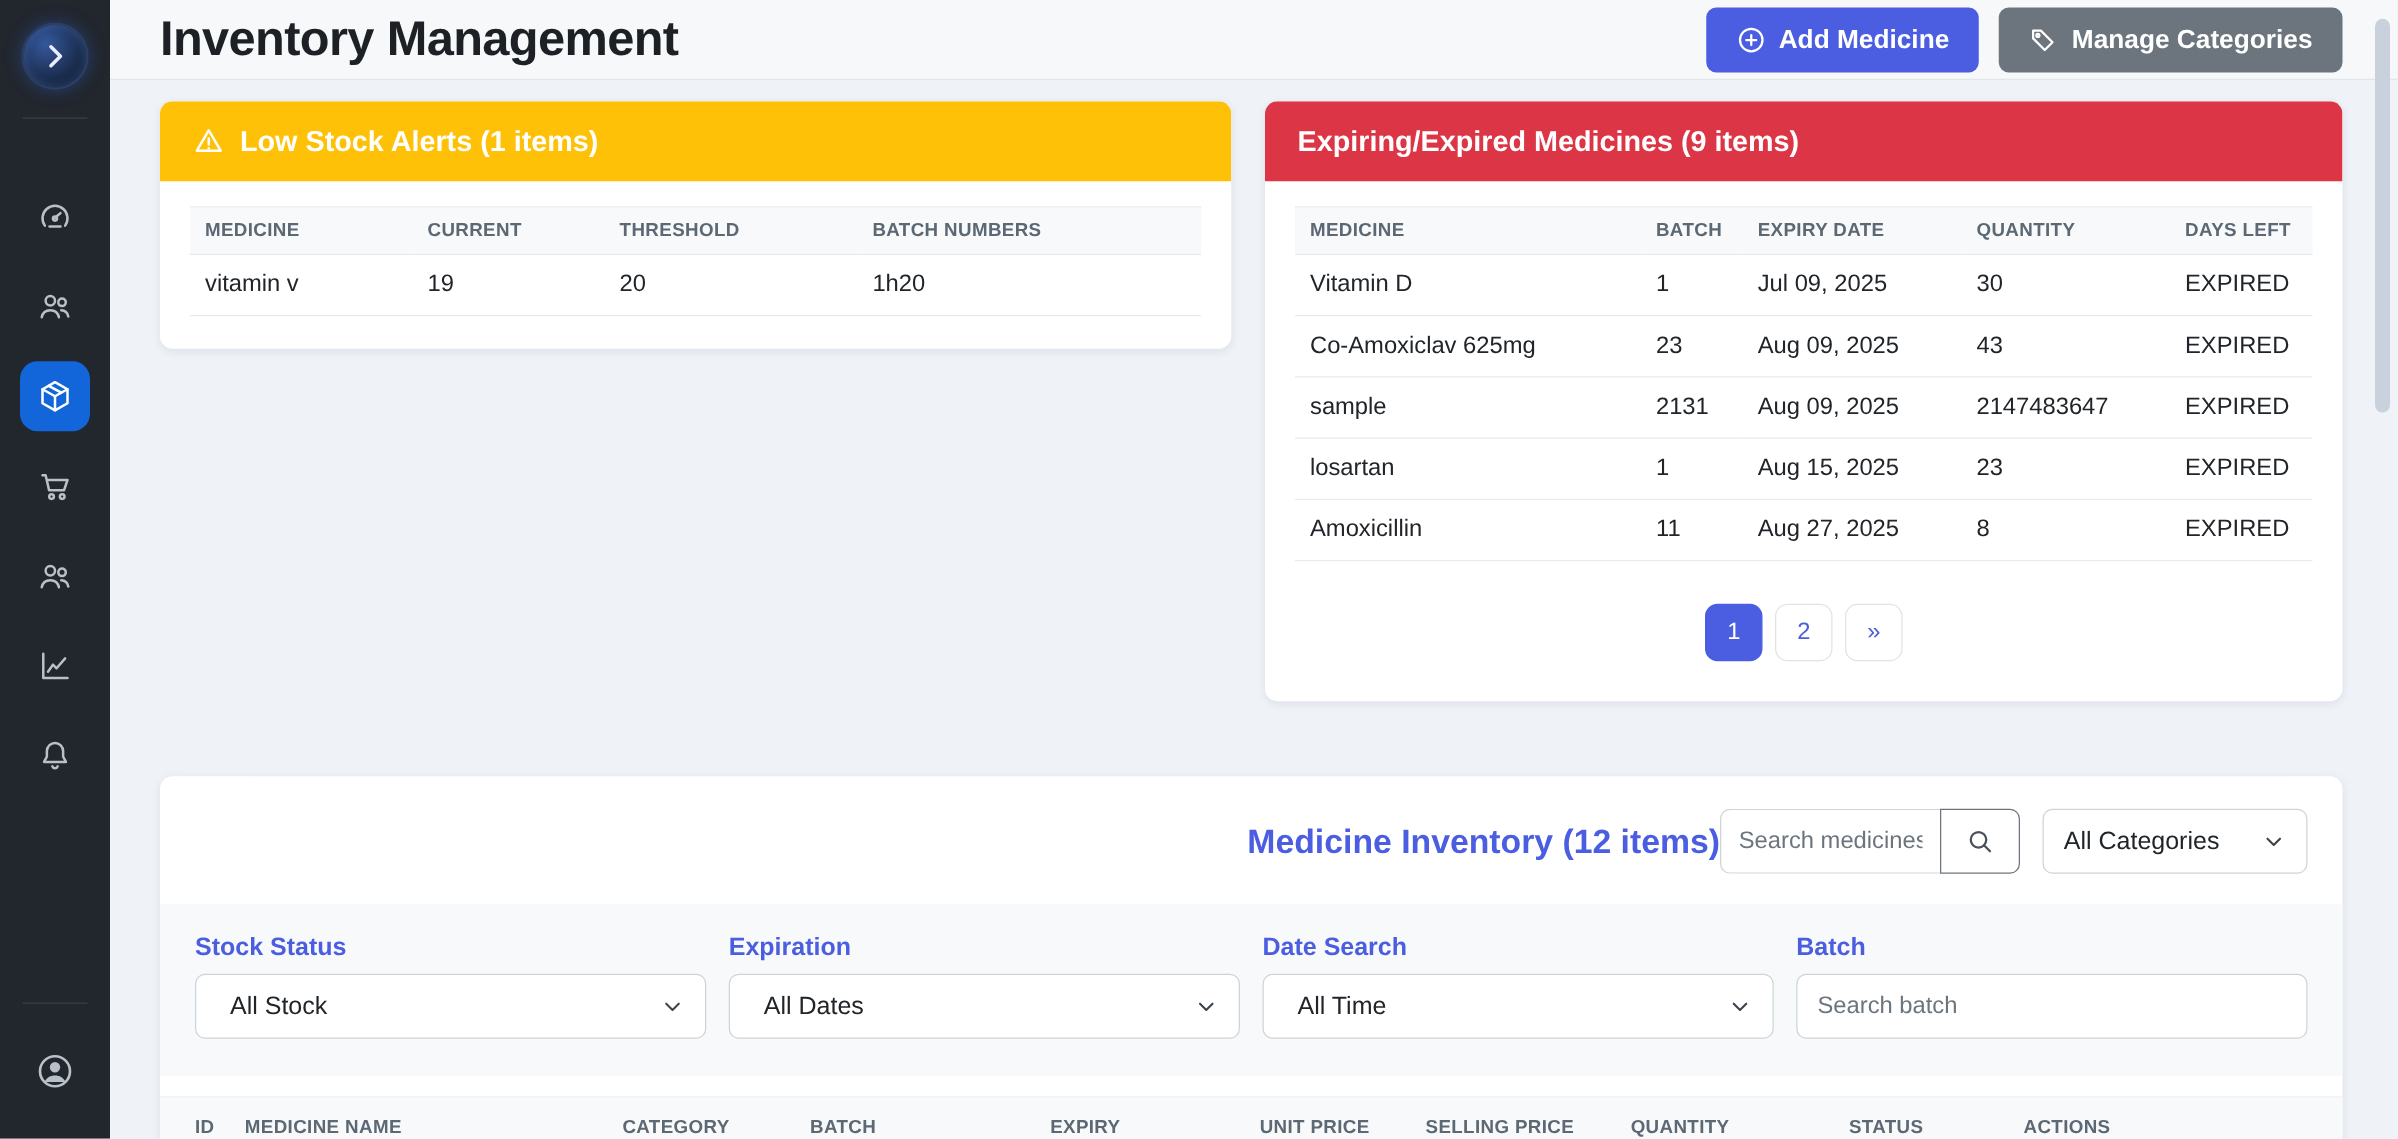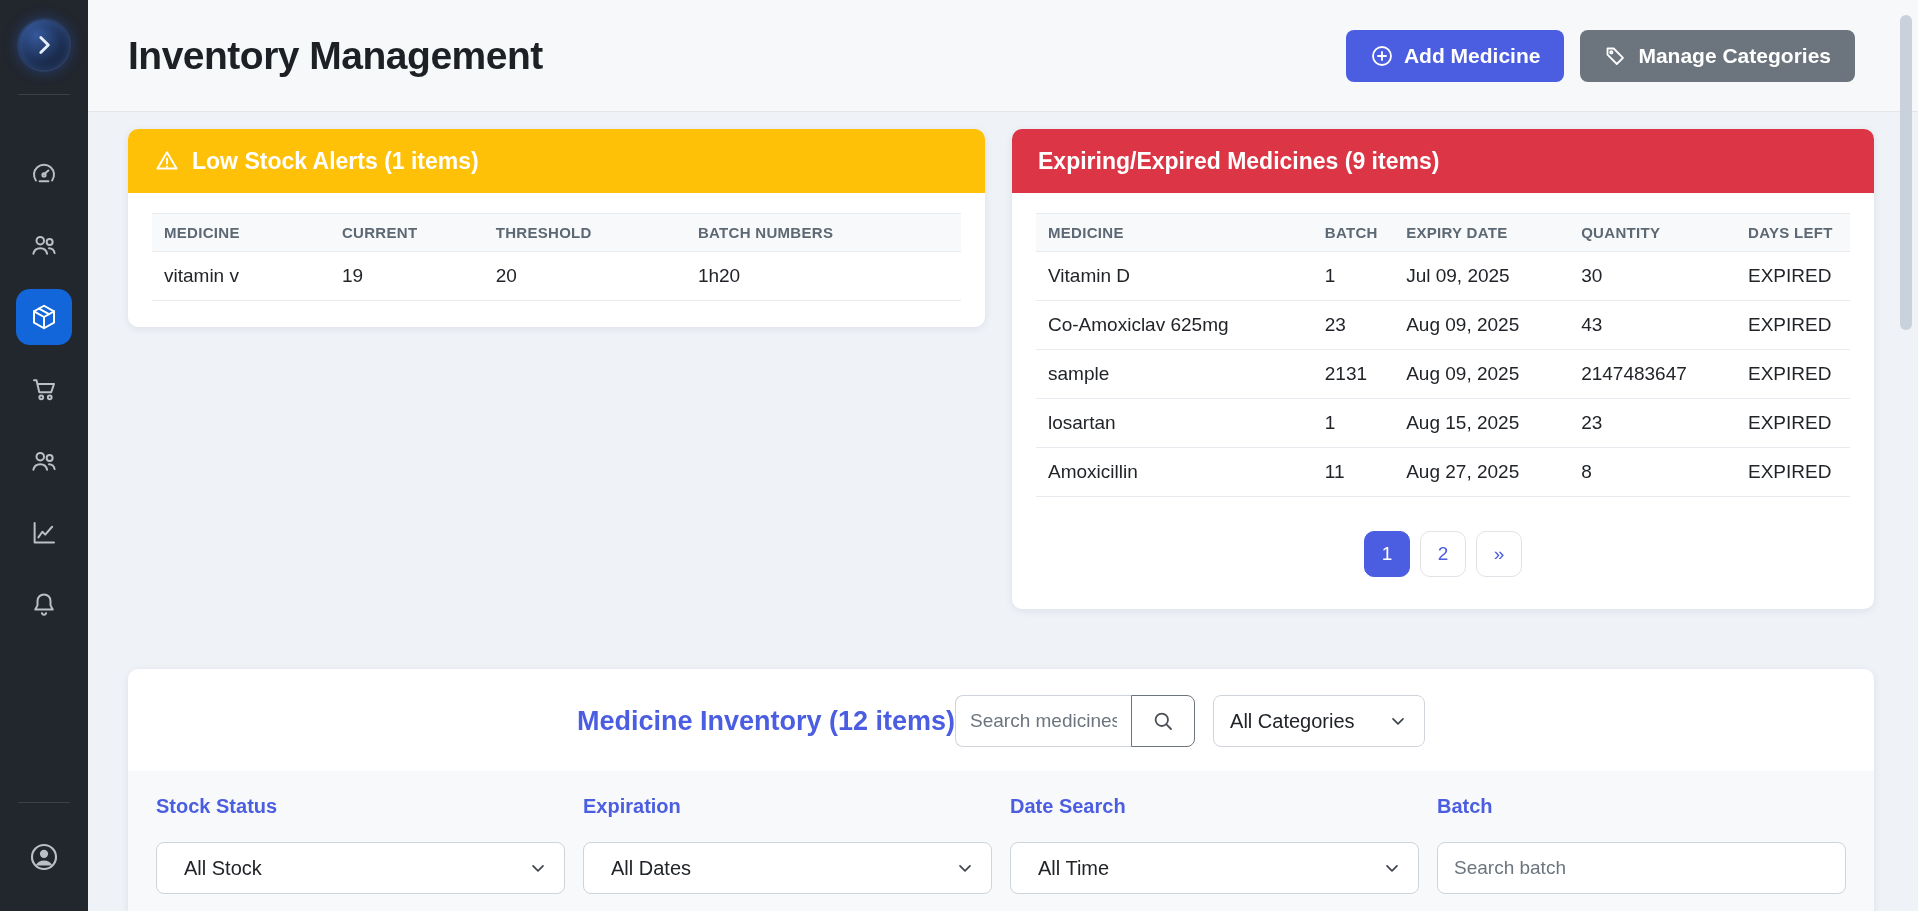--- a/index.html
+++ b/index.html
@@ -33,23 +33,23 @@
     color:#b9c0c8; cursor:pointer;
   }
   .sb-item.active { background:#1266d9; color:#ffffff; }
   .sb-bottom { margin-top:auto; display:flex; flex-direction:column; align-items:center; padding-bottom:26px; width:100%; }
   .sb-bottom .sb-divider { margin:0 0 26px 0; }
   .icon { display:inline-flex; }
 
   
   .main { flex:1; height:911px; overflow:hidden; }
   .topbar {
-    height:112px; background:#f6f8fa; border-bottom:1px solid #e2e5e9;
+    height:64px; background:#f6f8fa; border-bottom:1px solid #e2e5e9;
     display:flex; align-items:center; justify-content:space-between;
-    padding:0 63px 0 40px;
+    padding:0 44px 0 40px;
   }
   .page-title { font-size:39px; font-weight:700; color:#1d2126; letter-spacing:-.5px; }
   .topbar-actions { display:flex; gap:16px; }
   .btn {
     display:inline-flex; align-items:center; gap:10px;
     border:none; border-radius:8px; padding:0 24px; height:52px;
     font-family:inherit; font-size:21px; font-weight:700; color:#fff; cursor:pointer;justify-content:flex-end;
   }
   .btn-primary { background:#4b5de0; }
   .btn-secondary { background:#6c757d; }
@@ -90,21 +90,21 @@
     min-width:46px; height:46px; border-radius:10px;
     display:flex; align-items:center; justify-content:center;
     font-size:19px; cursor:pointer; border:1px solid #dfe3e8;
     background:#fff; color:#4b5de0;
   }
   .page-btn.active { background:#4b5de0; border-color:#4b5de0; color:#fff; }
 
   
   .card-inventory { margin-top:60px; width:1746px; padding-bottom:10px; height:340px; }
   .inv-head {
-    display:flex; align-items:center; justify-content:center;
+    display:flex; align-items:center; justify-content:flex-end;
     padding:26px 28px 24px 28px;
   }
   .inv-title { color:#4b5de0; font-size:27px; font-weight:700; }
   .inv-controls { display:flex; gap:18px; align-items:center; }
   .search-group { display:flex; }
   .search-input {
     width:176px; height:52px; border:1px solid #ced4da; border-right:none;
     border-radius:8px 0 0 8px; padding:0 14px; font-size:19px; font-family:inherit;
     color:#212529; outline:none; background:#fff;
   }
@@ -118,21 +118,21 @@
     height:52px; border:1px solid #ced4da; border-radius:8px; background:#fff;
     display:flex; align-items:center; justify-content:space-between;
     padding:0 16px; font-size:20px; color:#212529; cursor:pointer; gap:14px;
   }
   .select .chev { color:#3c434a; }
   .cat-select { width:212px; }
 
   .filter-band { background:#f8f9fa; padding:24px 28px 30px 28px; }
   .filter-grid { display:flex; gap:18px; }
   .filter-col { width:412px; }
-  .filter-label { color:#4b5de0; font-size:20px; font-weight:700; margin-bottom:24px; }
+  .filter-label { color:#4b5de0; font-size:20px; font-weight:700; margin-bottom:9px; }
   .filter-col .select { width:100%;padding-left:27px; }
   .batch-input {
     width:100%; height:52px; border:1px solid #ced4da; border-radius:8px;
     padding:0 16px; font-size:19px; font-family:inherit; background:#fff; outline:none;
   }
   .batch-input::placeholder { color:#6c757d; }
 
   .inv-table-wrap { margin-top:16px; }
   table.inv { width:100%; border-collapse:collapse; }
   table.inv thead th {

